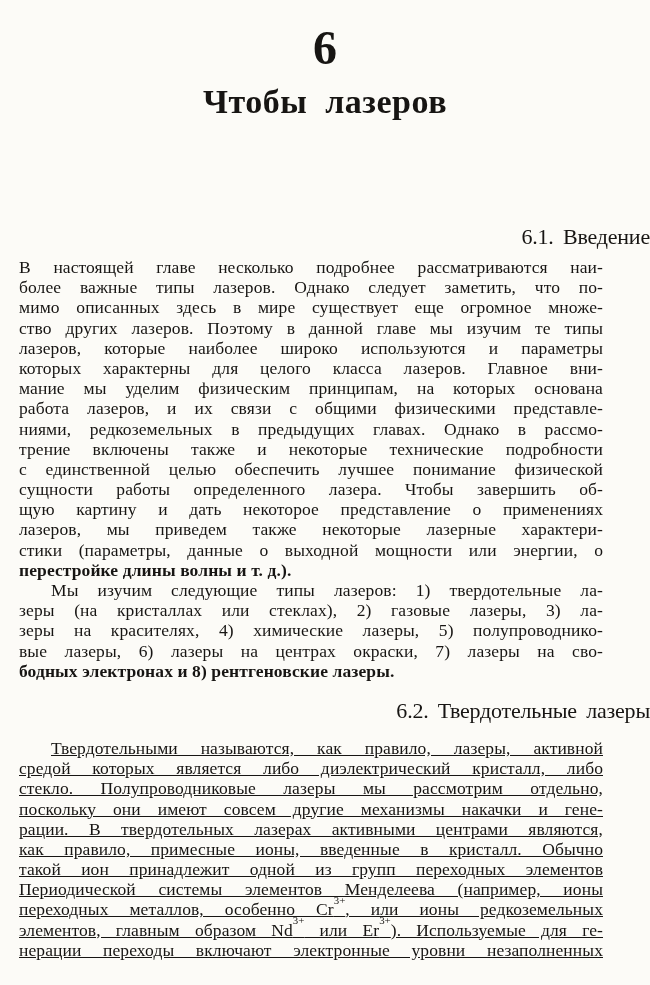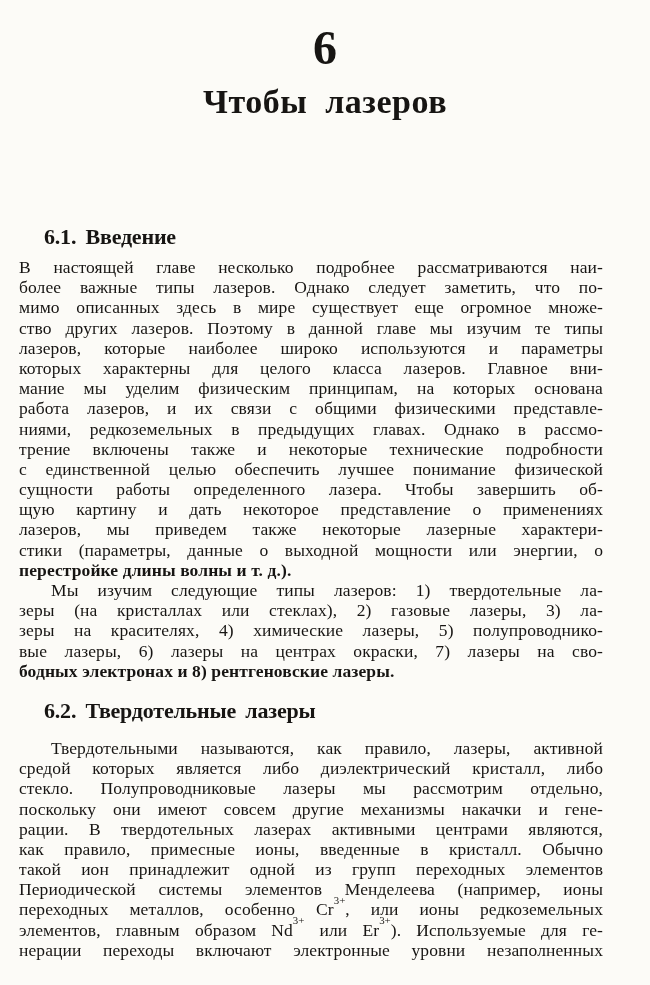--- a/index.html
+++ b/index.html
@@ -27,32 +27,31 @@
     margin: 12px 0 0 0;
     text-align: center;
     font-size: 34px;
     line-height: 36px;
     font-weight: bold;
     word-spacing: 9px;
     letter-spacing: 0.5px;
   }
   .section-heading {
     margin: 0;
-    text-align: left;
+    text-align: right;
     font-size: 22px;
     line-height: 22px;
-    font-weight: bold;
+    font-weight: normal;
     word-spacing: 4px;
     letter-spacing: -0.2px;
-    padding-left: 44px;
   }
   #section-0 .section-heading { margin-top: 106px; }
   #section-0 .section-body   { margin-top: 9px; }
   #section-1 .section-heading { margin-top: 19px; }
-  #section-1 .section-body   { margin-top: 16px; }
+  #section-1 .section-body   { margin-top: 16px; text-decoration: underline; }
   .section-body {
     margin-left: 19px;
     width: 584px;
     font-size: 17.5px;
     line-height: 20.2px;
     letter-spacing: 0.1px;
   }
   .paragraph { margin: 0; }
   .line {
     text-align: justify;

